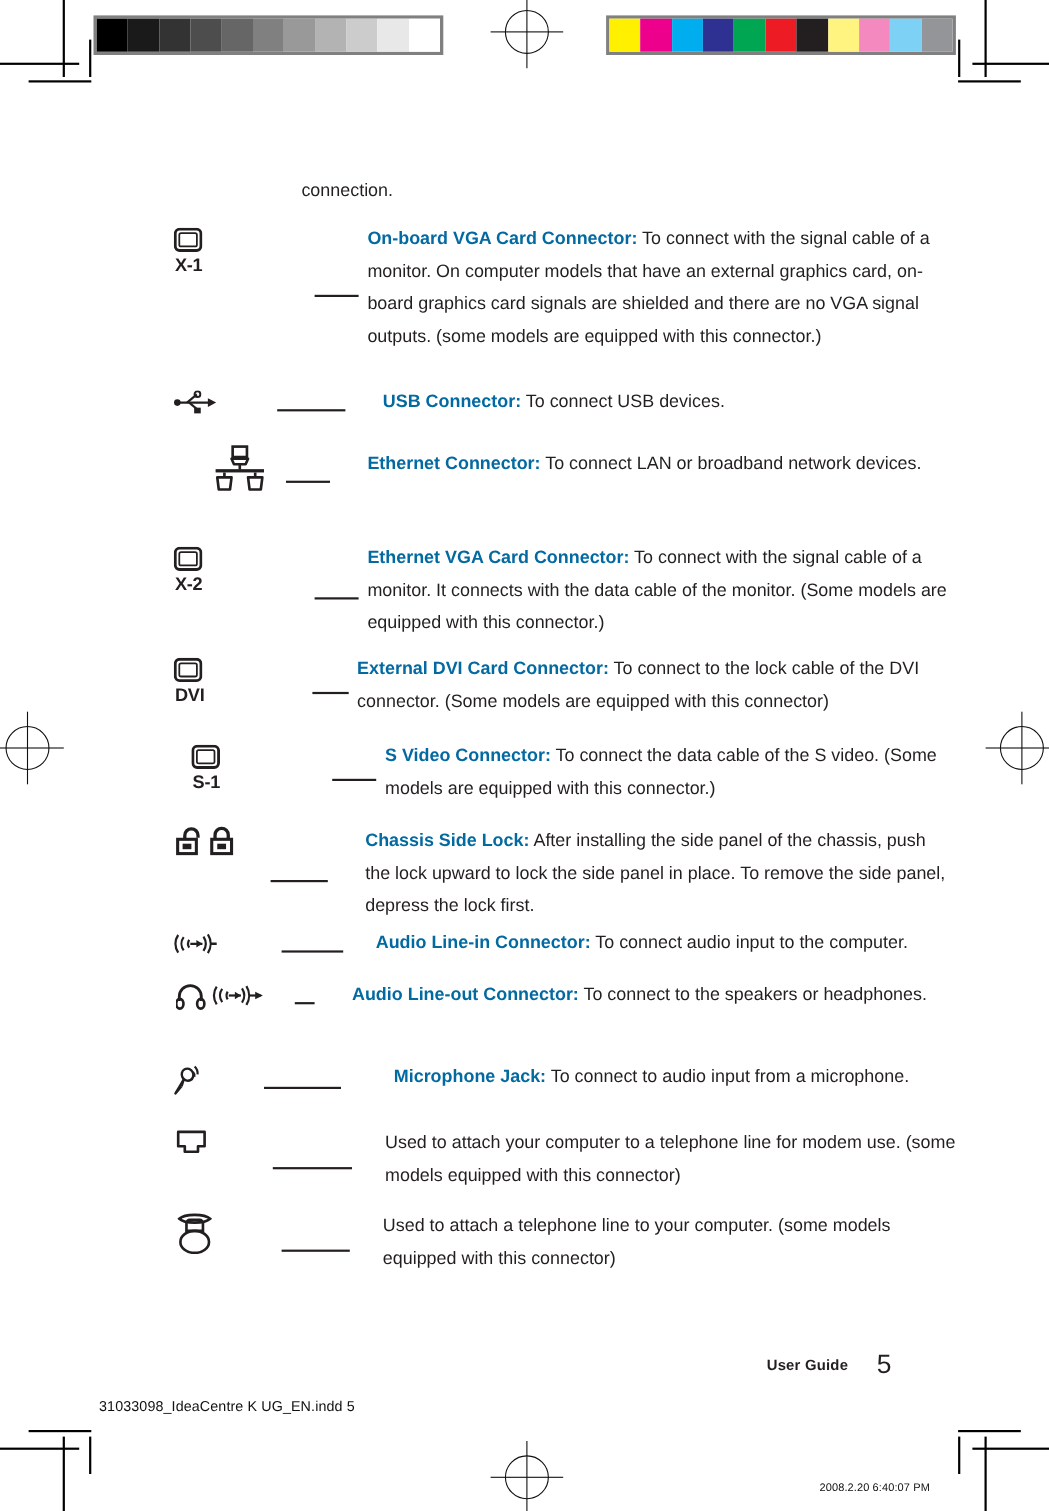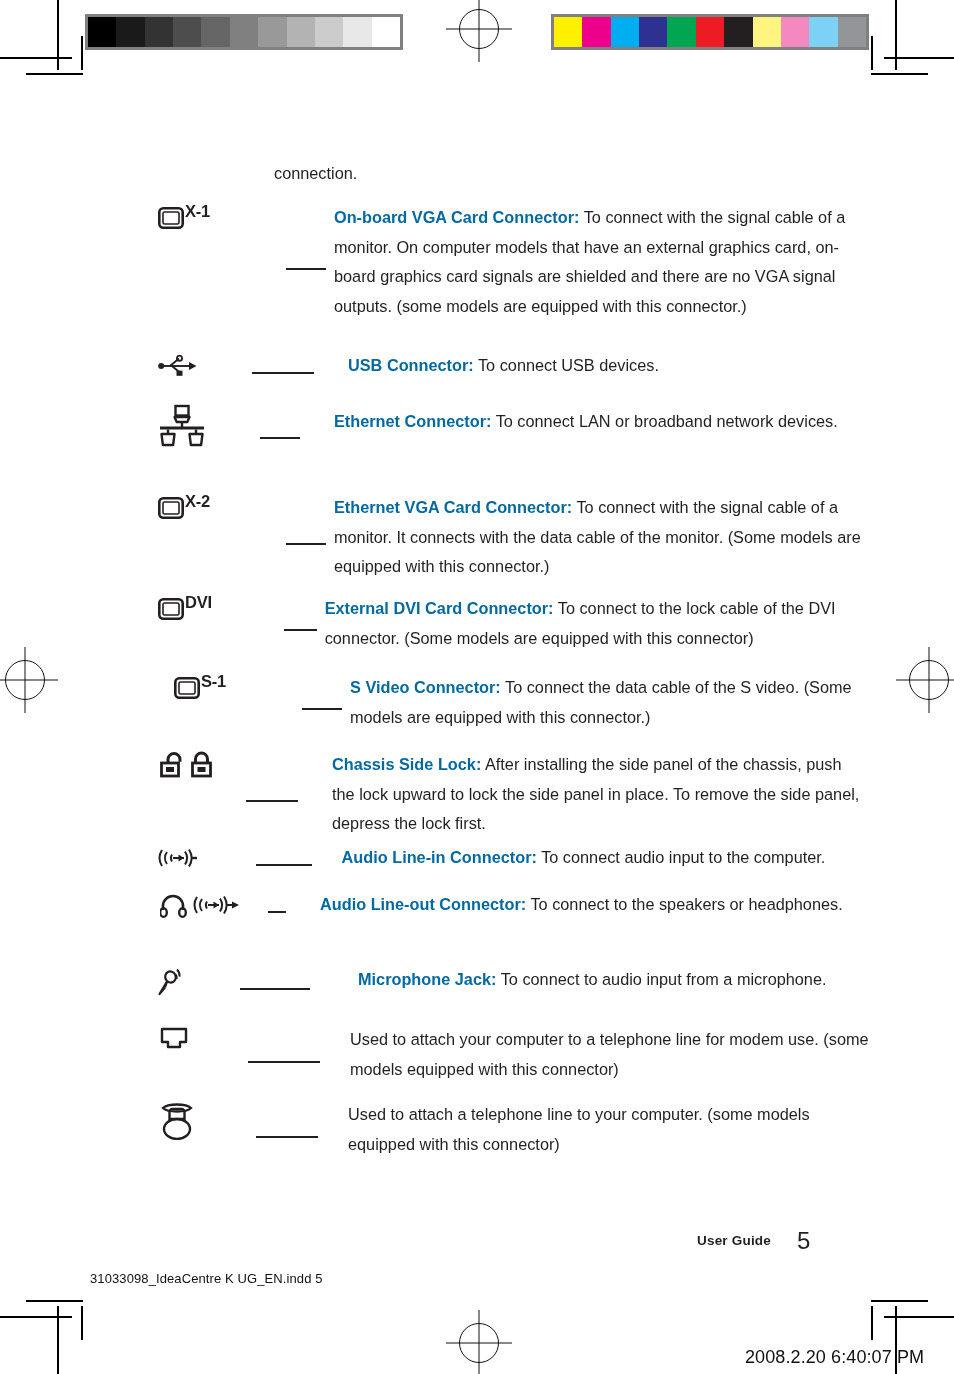--- a/index.html
+++ b/index.html
@@ -13,31 +13,31 @@
   .reg{position:absolute;}
   .reg .vl{position:absolute;left:50%;top:0;width:1px;height:100%;background:#111;transform:translateX(-0.5px);}
   .reg .hl{position:absolute;top:50%;left:0;height:1px;width:100%;background:#111;transform:translateY(-0.5px);}
   .reg .circ{position:absolute;left:50%;top:50%;width:38px;height:38px;border:1px solid #111;border-radius:50%;transform:translate(-50%,-50%);}
   
   .calbar{position:absolute;display:flex;border:3px solid #808080;box-sizing:border-box;}
   .calbar .sw{flex:1 0 auto;}
   
   .content{position:absolute;left:0;top:0;width:954px;}
   .row{display:flex;align-items:flex-start;}
-  .icon-col{width:120px;min-width:120px;display:flex;align-items:flex-start;justify-content:flex-start;padding-left:158px;box-sizing:content-box;}
+  .icon-col{width:120px;min-width:120px;display:flex;align-items:flex-start;justify-content:center;padding-left:158px;box-sizing:content-box;flex-direction:column;}
   .iconwrap{display:flex;align-items:center;height:30px;}
   .iconwrap svg{display:block;}
   .lbl{font-weight:bold;font-size:16.5px;letter-spacing:-0.2px;margin-left:1px;line-height:1;}
   .leader{height:2px;background:#231f20;align-self:center;}
   .txt{font-size:16.3px;line-height:29.6px;color:#231f20;}
   .txt b{font-weight:bold;color:#0369a1;}
   .footer-guide{position:absolute;font-size:13.5px;font-weight:bold;letter-spacing:.2px;}
   .footer-num{position:absolute;font-size:24px;}
   .slug{position:absolute;font-size:13px;color:#111;letter-spacing:.1px;}
-  .slug.right{font-size:18px;}
+  .slug.right{font-size:10px;}
 </style>
 </head>
 <body>
 
 <div class="crop" style="left:57px;top:0;width:2px;height:70px;"></div>
 <div class="crop" style="left:0;top:57px;width:72px;height:2px;"></div>
 <div class="crop" style="left:81px;top:36px;width:2px;height:34px;"></div>
 <div class="crop" style="left:26px;top:73px;width:57px;height:2px;"></div>
 
 <div class="crop" style="left:895px;top:0;width:2px;height:70px;"></div>

